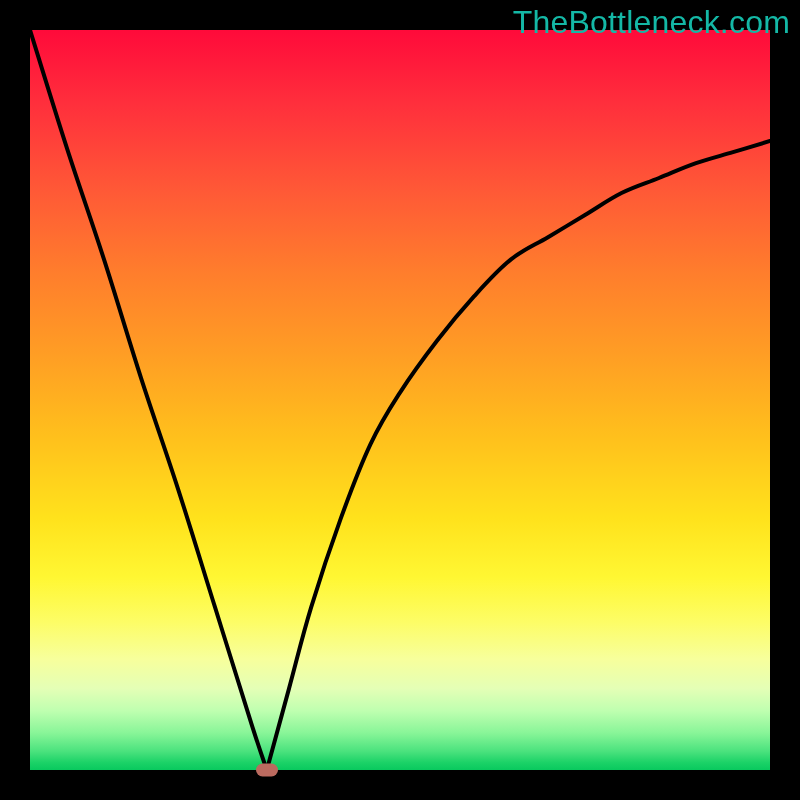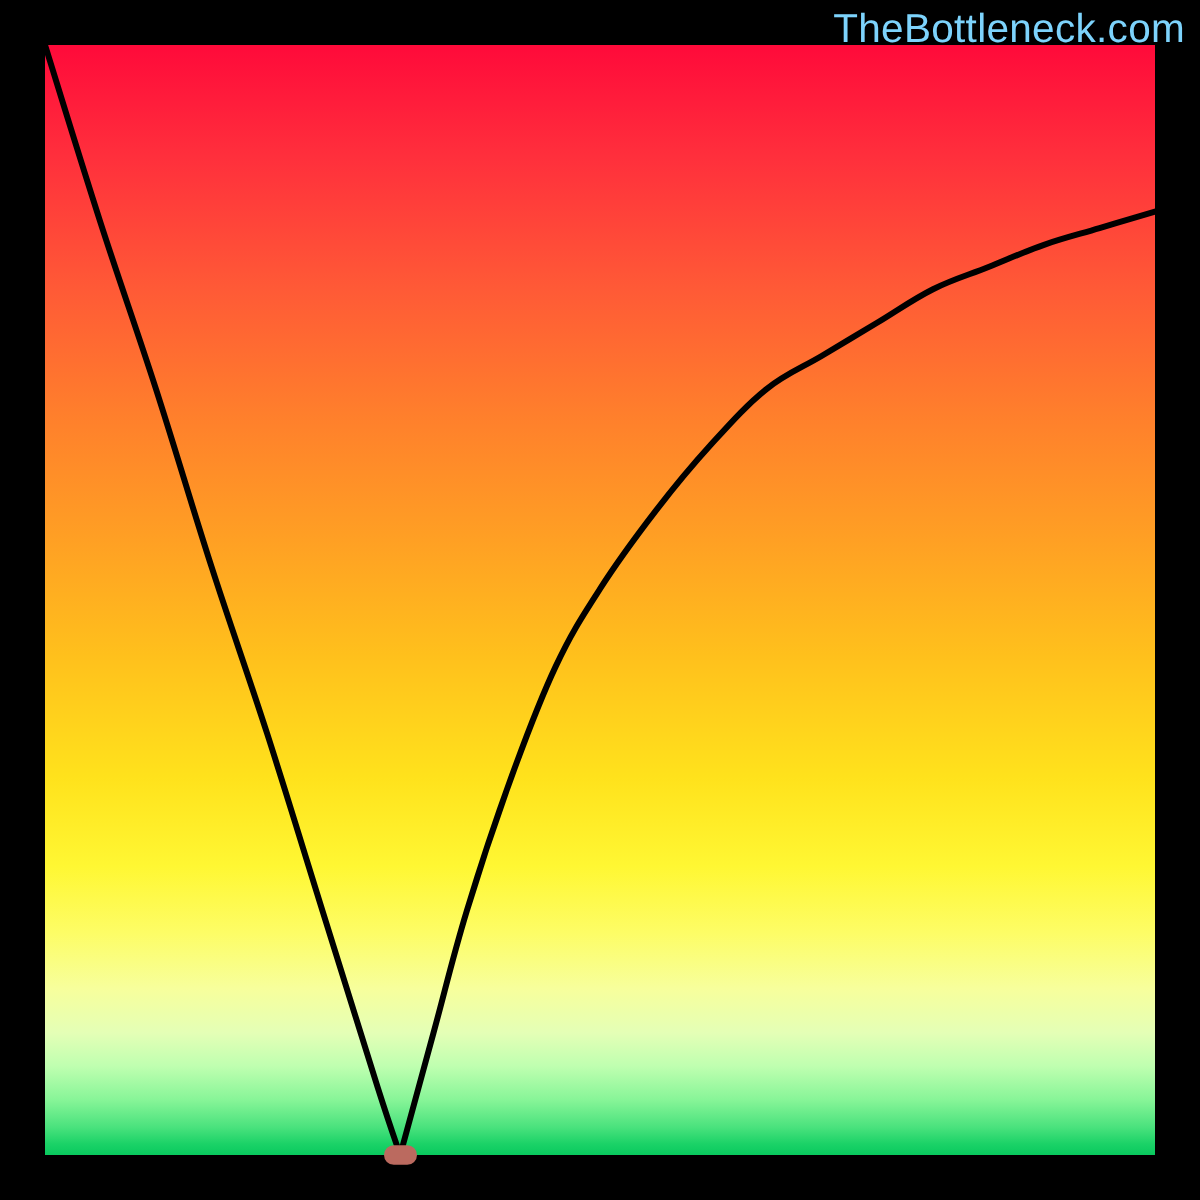--- a/index.html
+++ b/index.html
@@ -52,22 +52,22 @@
     position: absolute;
     width: 22px;
     height: 13px;
     border-radius: 8px;
     transform: translate(-50%, -50%);
   }
   .watermark {
     position: absolute;
     top: 4px;
     right: 10px;
-    color: #7dd3fc;
-    font-size: 27px;
+    color: #14b8a6;
+    font-size: 32px;
     letter-spacing: 0.2px;
     font-weight: 500;
   }
 </style>
 </head>
 <body>
 
 <div class="frame">
   <div class="plot">
     <svg class="curve" viewBox="0 0 740 740" preserveAspectRatio="none">

